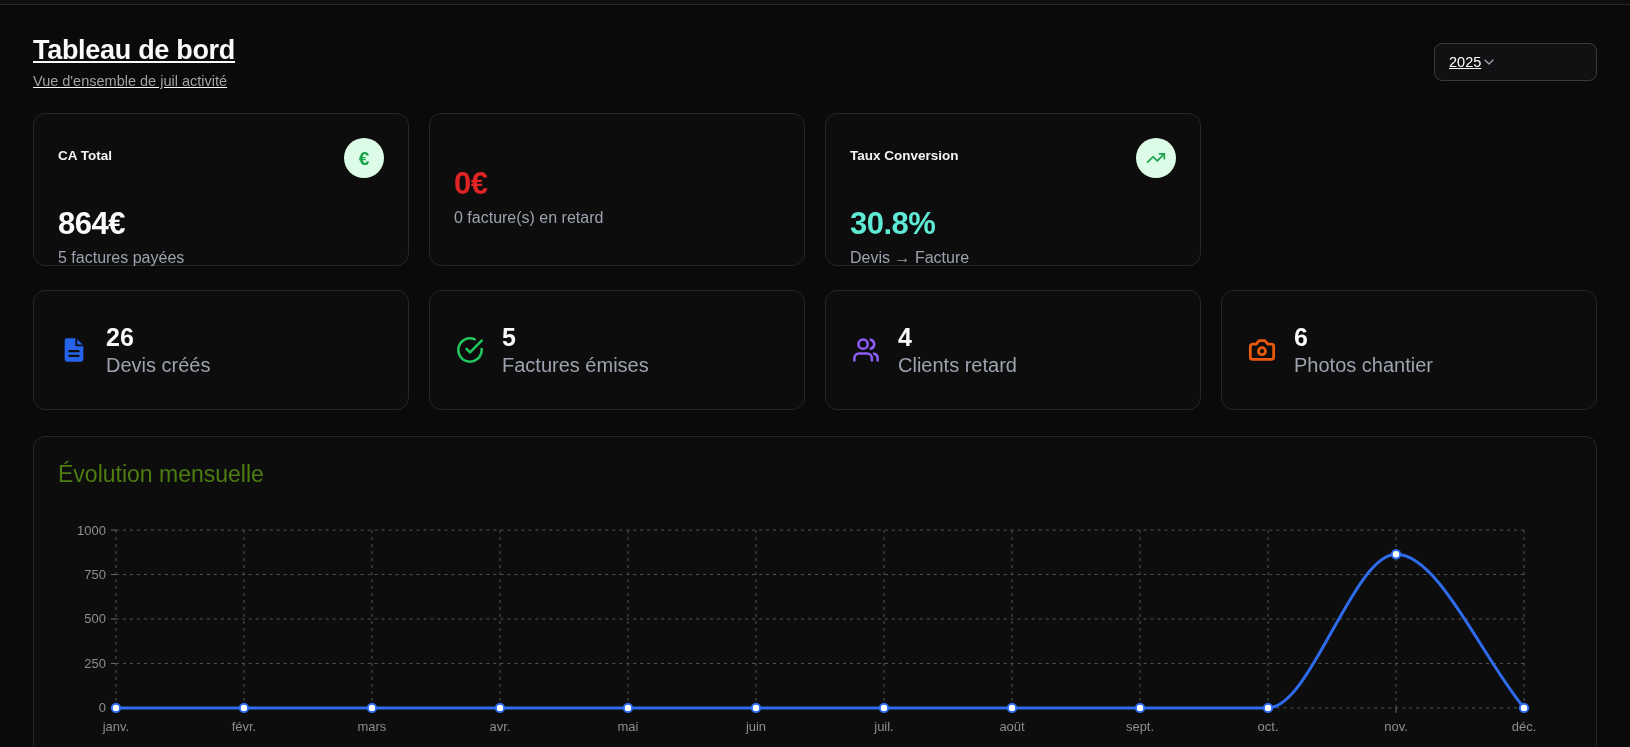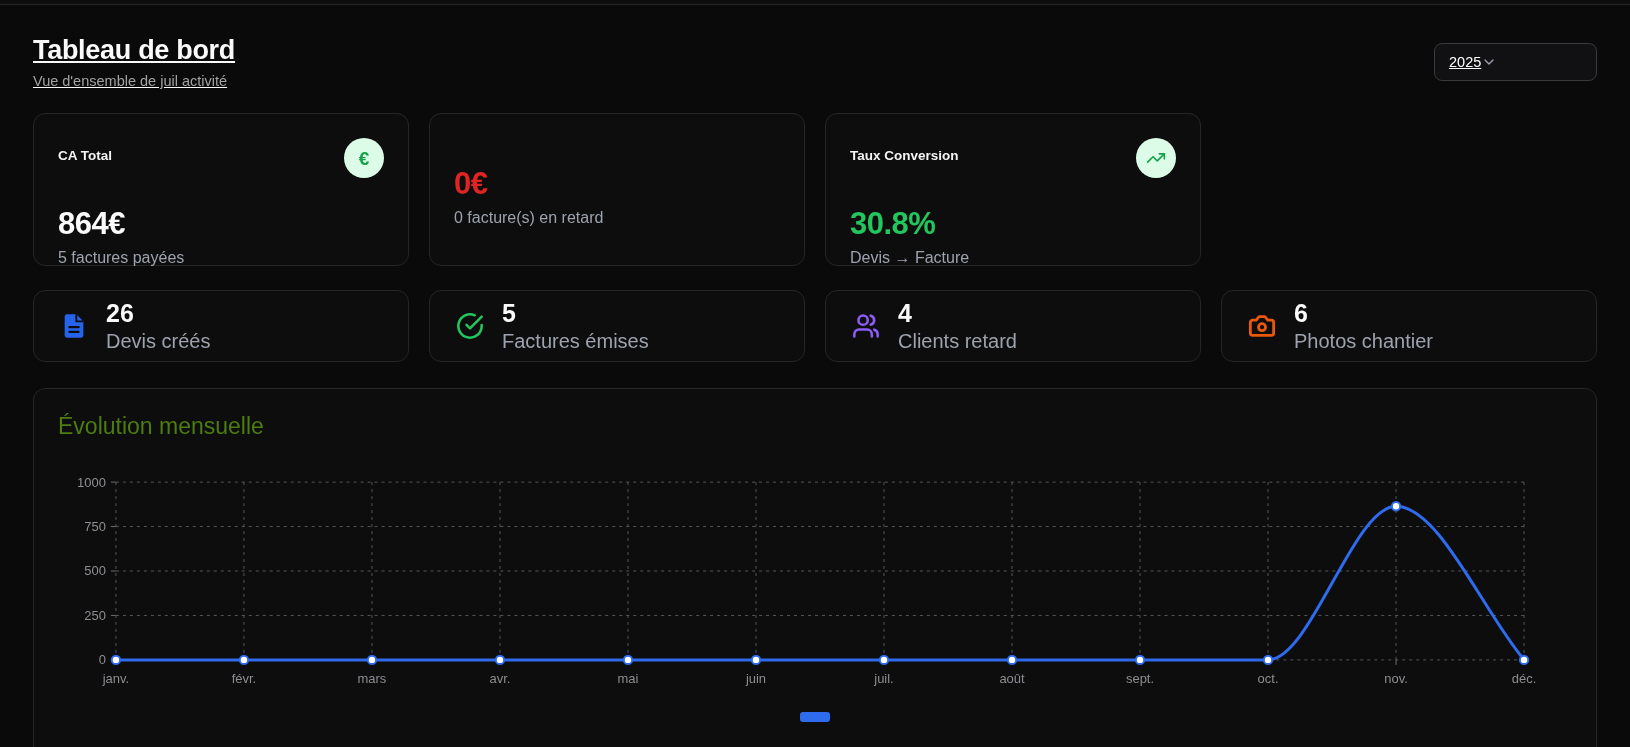--- a/index.html
+++ b/index.html
@@ -39,21 +39,21 @@
   .stat-label { font-size:13.5px; font-weight:700; color:#f4f4f5; padding-top:10px; }
   .icon-circle {
     width:40px; height:40px; border-radius:50%;
     display:flex; align-items:center; justify-content:center; flex:0 0 auto;
   }
   .euro-glyph { font-size:19px; font-weight:600; line-height:1; }
   .stat-value { font-size:31px; font-weight:800; margin-top:28px; letter-spacing:-0.5px; }
   .stat-sub { font-size:16px; color:#9ca3af; margin-top:7px; }
 
   .counters { margin-top:24px; }
-  .counter-card { height:72px; display:flex; align-items:center; gap:18px; padding:0 26px; }
+  .counter-card { height:120px; display:flex; align-items:center; gap:18px; padding:0 26px; }
   .counter-icon { display:flex; }
   .counter-num { font-size:25px; font-weight:800; color:#fafafa; line-height:1.15; }
   .counter-label { font-size:20px; color:#9ca3af; margin-top:3px; }
 
   .chart-card { margin:26px 33px 0; padding:24px; height:400px; }
   .chart-title { font-size:23px; font-weight:400; color:#4d7c0f; }
   .chart-wrap { margin-top:16px; }
   #chart-svg { width:100%; height:232px; display:block; }
 
   #chart-svg .grid { stroke:#565656; stroke-width:1; stroke-dasharray:3 4; }
@@ -106,21 +106,21 @@
   <div class="card stat-card">
     <div class="stat-head">
       <div class="stat-label">Taux Conversion</div>
       <div class="icon-circle" style="background: rgb(220, 252, 231); color: rgb(22, 163, 74);">
         <svg width="20" height="20" viewBox="0 0 24 24" fill="none" stroke="currentColor" stroke-width="2" stroke-linecap="round" stroke-linejoin="round">
             <polyline points="22 7 13.5 15.5 8.5 10.5 2 17"></polyline>
             <polyline points="16 7 22 7 22 13"></polyline>
           </svg>
       </div>
     </div>
-    <div class="stat-value" style="color: #22c55e;">30.8%</div>
+    <div class="stat-value" style="color: #5eead4;">30.8%</div>
     <div class="stat-sub">Devis → Facture</div>
   </div>
 
 </div>
 
 <div class="grid4 counters">
 
   <div class="card counter-card">
     <span class="counter-icon" style="color: rgb(37, 99, 235);">
       <svg width="28" height="28" viewBox="0 0 24 24">

